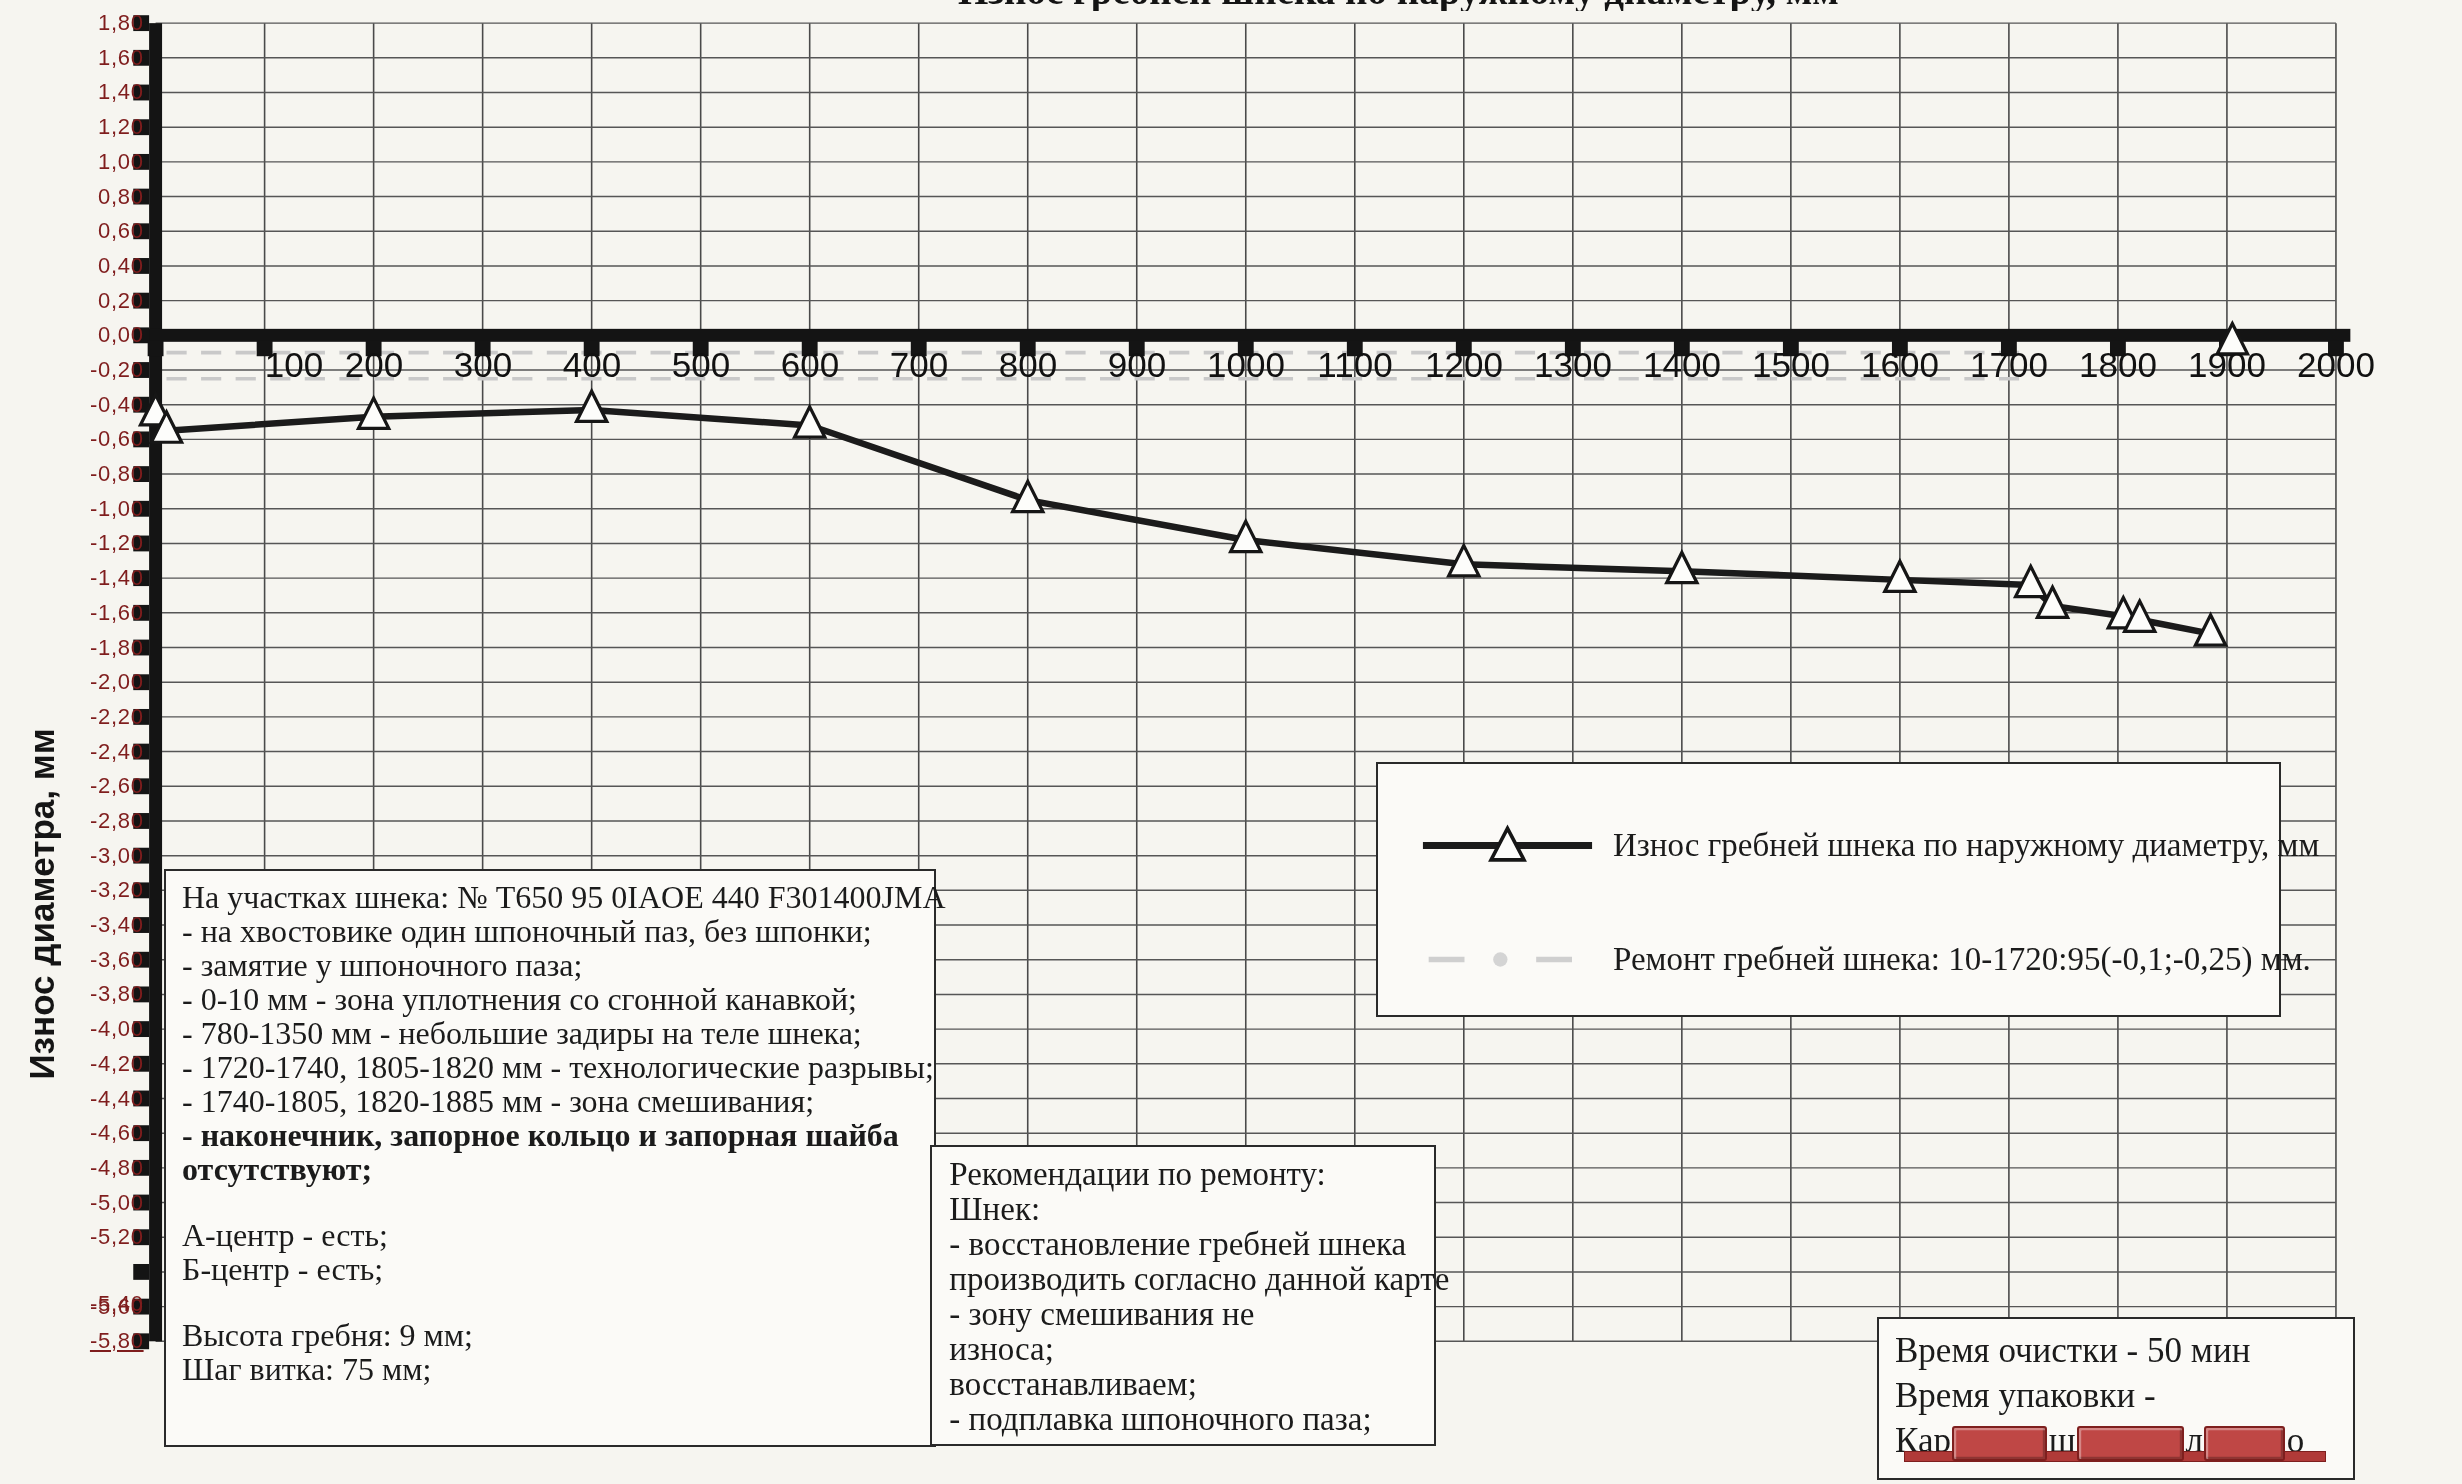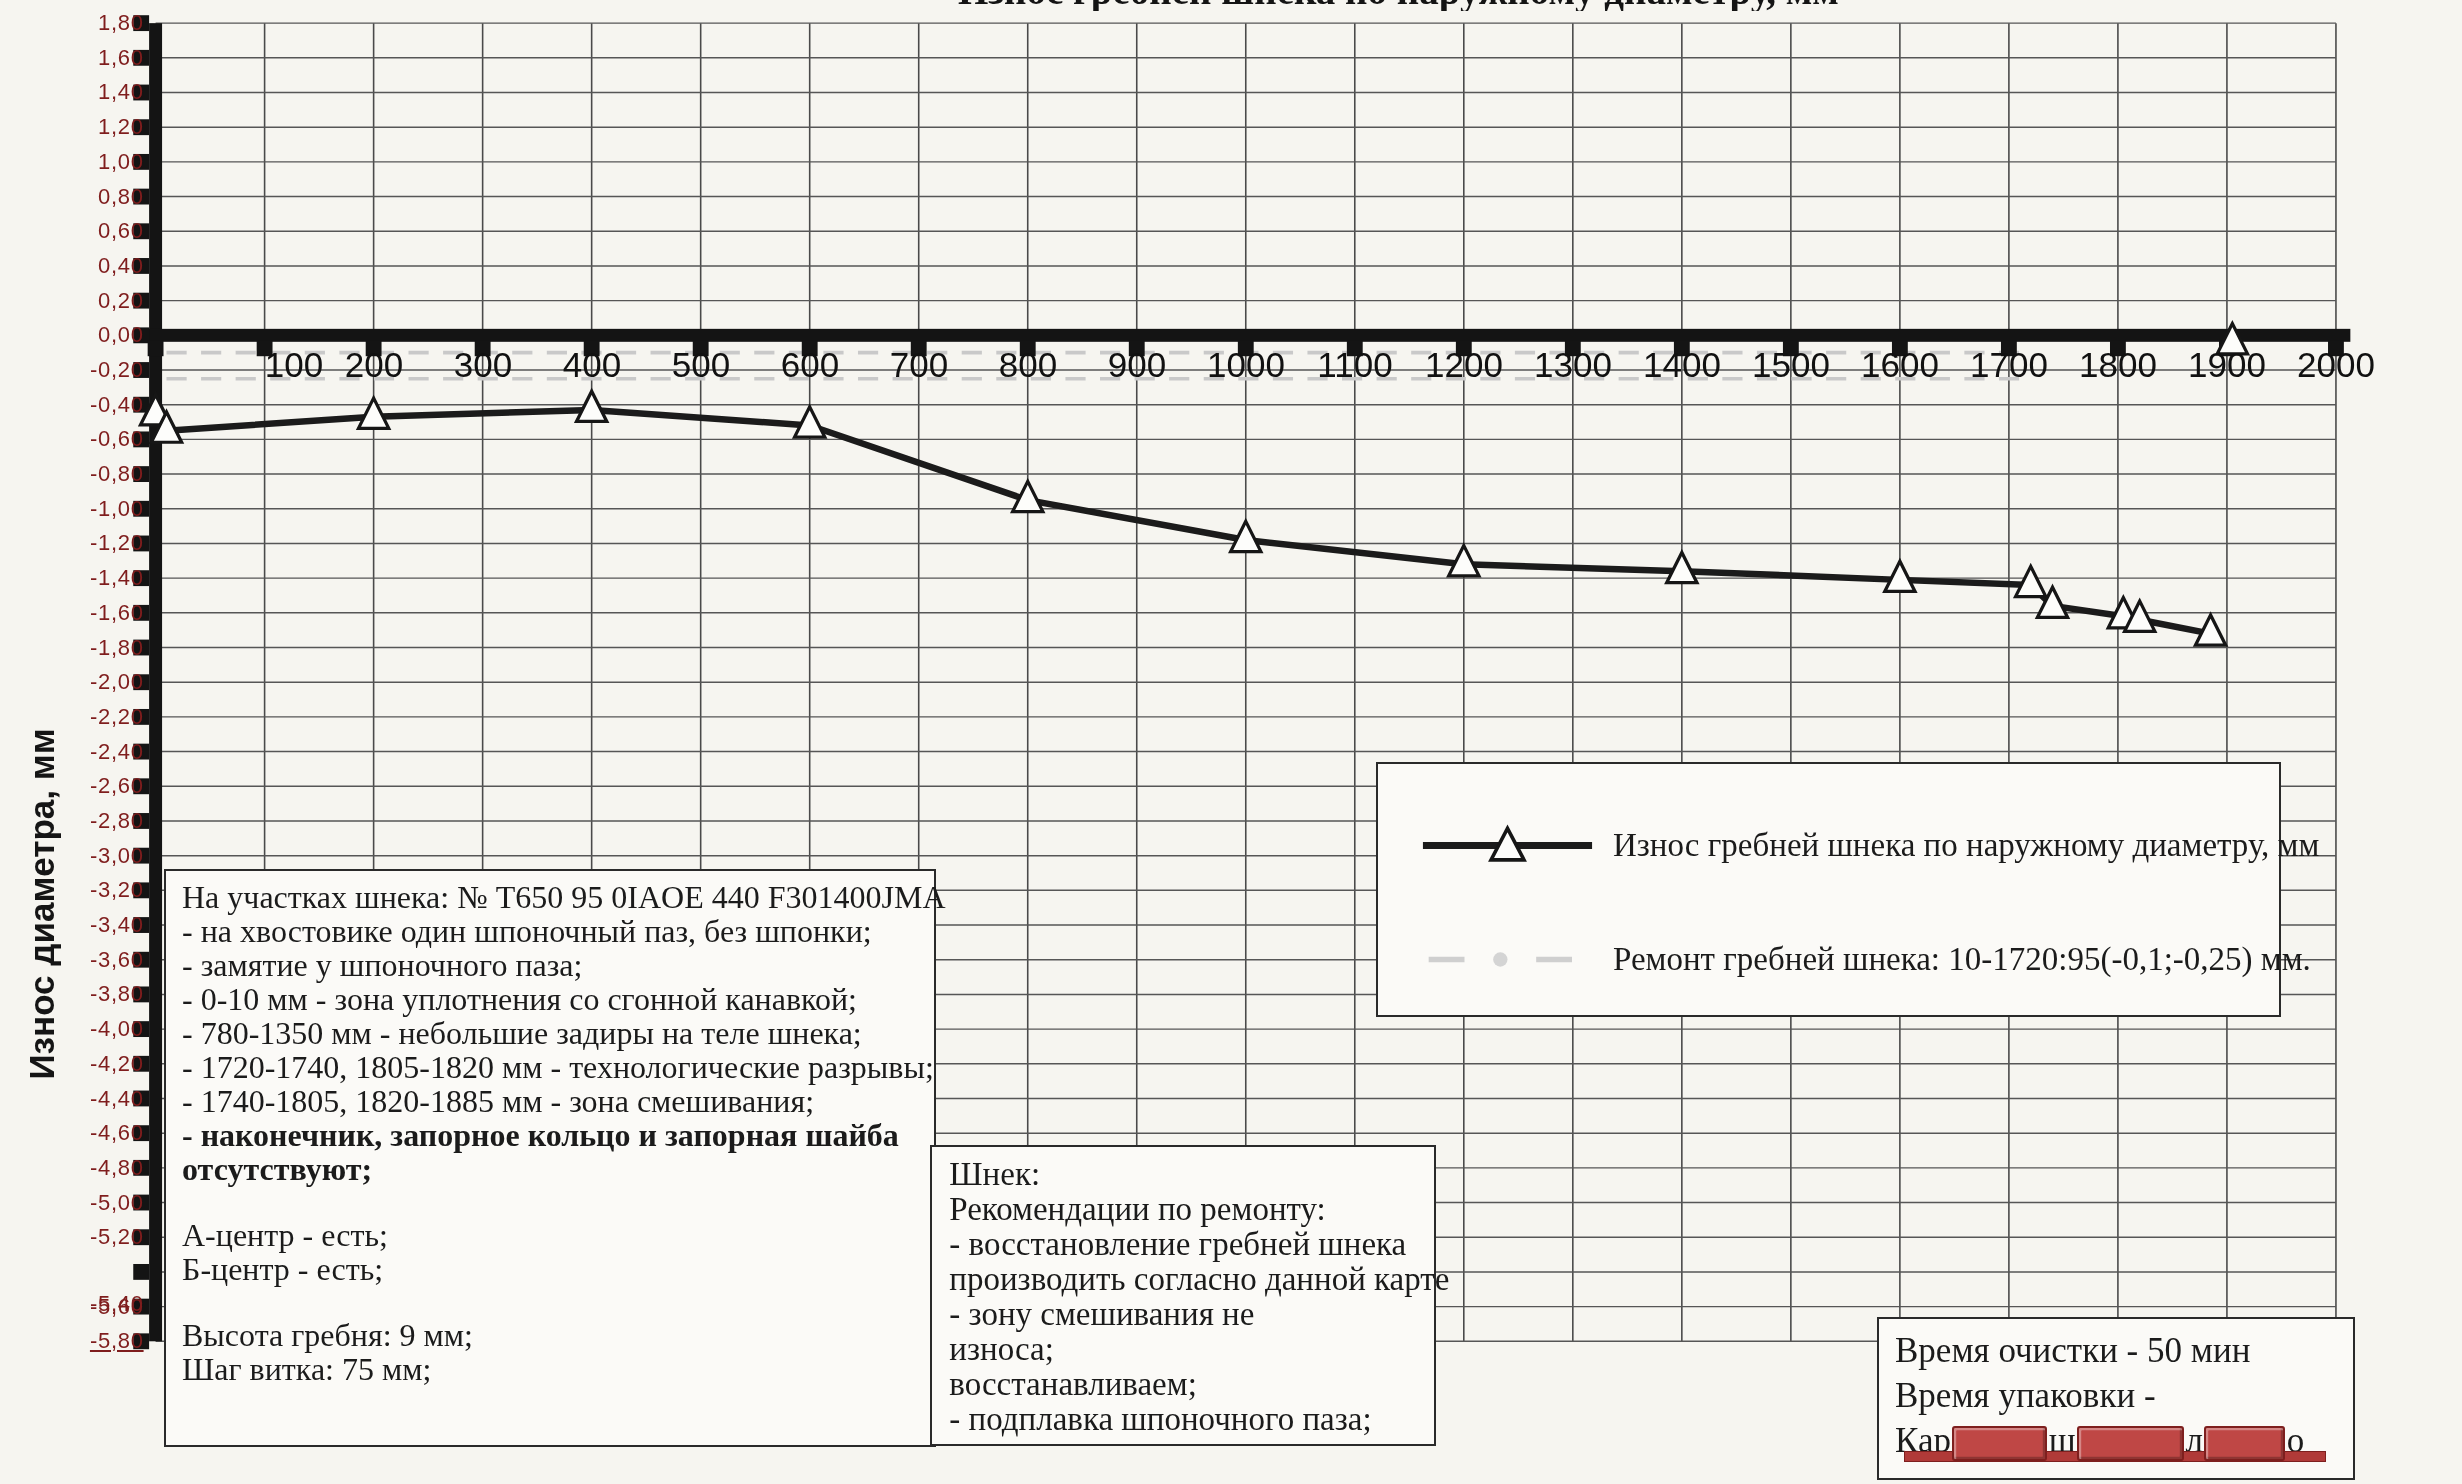--- a/index.html
+++ b/index.html
@@ -259,22 +259,22 @@
     <div class="tline bold">отсутствуют;</div>
     <div class="tline"></div>
     <div class="tline">А-центр - есть;</div>
     <div class="tline">Б-центр - есть;</div>
     <div class="tline"></div>
     <div class="tline">Высота гребня: 9 мм;</div>
     <div class="tline">Шаг витка: 75 мм;</div>
   </div>
 
   <div class="white-box recs">
+    <div class="tline">Рекомендации по ремонту:</div>
     <div class="tline">Шнек:</div>
-    <div class="tline">Рекомендации по ремонту:</div>
     <div class="tline">- восстановление гребней шнека</div>
     <div class="tline">производить согласно данной карте</div>
     <div class="tline">- зону смешивания не</div>
     <div class="tline">износа;</div>
     <div class="tline">восстанавливаем;</div>
     <div class="tline">- подплавка шпоночного паза;</div>
   </div>
 
   <div class="white-box times">
     <div class="tline">Время очистки - 50 мин</div>

